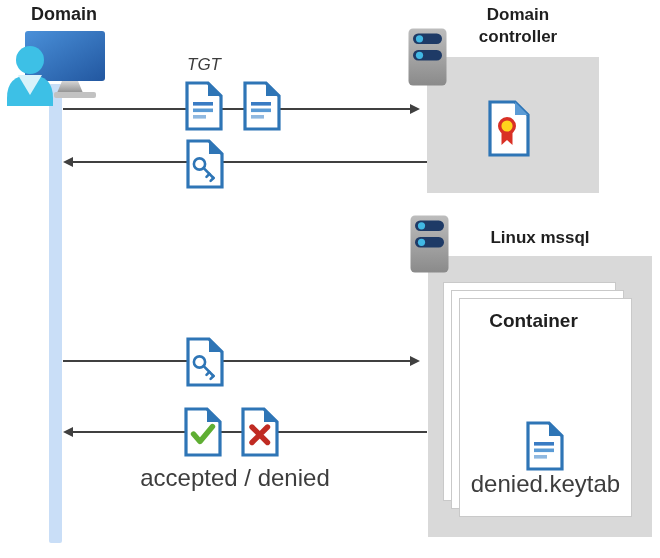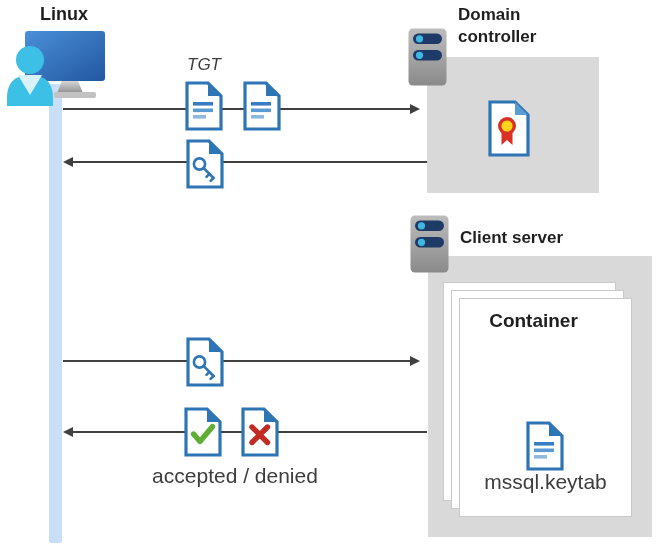--- a/index.html
+++ b/index.html
@@ -1,23 +1,23 @@
 <!DOCTYPE html>
 <html><head>
 <meta charset="utf-8">
 <style>
   html,body{margin:0;padding:0;background:#ffffff;}
   #canvas{
     position:relative;width:660px;height:558px;background:#ffffff;overflow:hidden;
     font-family:"Liberation Sans",sans-serif;color:#262626;
   }
   .abs{position:absolute;}
-  .title{font-weight:bold;font-size:17px;line-height:22px;color:#1f1f1f;}
+  .title{font-weight:bold;font-size:17px;line-height:22px;color:#1f1f1f;text-align:center;}
   .sublabel{font-size:17px;color:#3d3d3d;font-style:italic;}
-  .biglabel{font-size:21px;color:#3d3d3d;}
+  .biglabel{font-size:24px;color:#3d3d3d;}
   .center{text-align:center;}
   
   .zone{background:#d9d9d9;}
   
   .page{background:#ffffff;border:1.6px solid #c9c9c9;width:173px;height:219px;box-sizing:border-box;}
   
   .lifeline{background:#c9def7;border-radius:2px;}
   
   .aline{height:2px;background:#404040;}
   .ahead-r{width:0;height:0;border-top:5.5px solid transparent;border-bottom:5.5px solid transparent;border-left:10px solid #404040;}
@@ -39,21 +39,21 @@
 
   <div class="abs ahead-l" style="left:63px;top:156.5px;"></div>
   <div class="abs aline" style="left:72px;top:161px;width:355px;"></div>
 
   <div class="abs aline" style="left:63px;top:360px;width:347px;"></div>
   <div class="abs ahead-r" style="left:410px;top:355.5px;"></div>
 
   <div class="abs ahead-l" style="left:63px;top:426.5px;"></div>
   <div class="abs aline" style="left:72px;top:431px;width:355px;"></div>
 
-  <div class="abs title center" style="left:14px;top:3px;width:100px;font-size:18px;">Linux</div>
+  <div class="abs title center" style="left:14px;top:3px;width:100px;font-size:18px;">Domain</div>
   <div class="abs" style="left:5px;top:28px;">
     <svg width="102" height="78" viewBox="0 0 102 78">
       <defs>
         <linearGradient id="mon" x1="0" y1="0" x2="1" y2="1">
           <stop offset="0" stop-color="#4a90d9"></stop>
             <stop offset="1" stop-color="#2257a0"></stop>
         </linearGradient>
         <linearGradient id="stand" x1="0" y1="0" x2="0" y2="1">
           <stop offset="0" stop-color="#d6d6d6"></stop>
             <stop offset="1" stop-color="#8f8f8f"></stop>
@@ -118,21 +118,21 @@
   </div>
   <div class="abs" style="left:488px;top:100px;">
     <svg width="42" height="57" viewBox="0 0 42 57">
       <path d="M2 2 H27 L40 15 V55 H2 Z" fill="#ffffff" stroke="#2e75b6" stroke-width="3.2"></path>
       <path d="M27 2 V15 H40 Z" fill="#5b9bd5"></path>
       <path d="M13.5 30 V45 L19 40 L24.5 45 V30 Z" fill="#d93025"></path>
       <circle cx="19" cy="26" r="7.3" fill="#ffd41c" stroke="#d93025" stroke-width="3.4"></circle>
     </svg>
   </div>
 
-  <div class="abs title" style="left:460px;top:227px;width:160px;">Client server</div>
+  <div class="abs title" style="left:460px;top:227px;width:160px;">Linux mssql</div>
   <div class="abs" style="left:410px;top:215px;">
     <svg width="39" height="58" viewBox="0 0 39 58">
       <defs>
         <linearGradient id="srv2" x1="0" y1="0" x2="0" y2="1">
           <stop offset="0" stop-color="#bdbdbd"></stop>
             <stop offset="1" stop-color="#8a8a8a"></stop>
         </linearGradient>
       </defs>
       <rect x="0.5" y="0.5" width="38" height="57" rx="4.5" fill="url(#srv2)"></rect>
       <rect x="5" y="5.5" width="29" height="10.5" rx="5.2" fill="#1e3a66"></rect>
@@ -151,21 +151,21 @@
 
   <div class="abs" style="left:526px;top:421px;">
     <svg width="38" height="50" viewBox="0 0 38 50">
       <path d="M2 2 H23 L36 15 V48 H2 Z" fill="#ffffff" stroke="#2e75b6" stroke-width="3.2"></path>
       <path d="M23 2 V15 H36 Z" fill="#2e75b6"></path>
       <rect x="8" y="21" width="20" height="3.6" fill="#3a7cc4"></rect>
       <rect x="8" y="27.5" width="20" height="3.6" fill="#5b9bd5"></rect>
       <rect x="8" y="34" width="13" height="3.6" fill="#8fb8e0"></rect>
     </svg>
   </div>
-  <div class="abs biglabel center" style="left:459px;top:470px;width:173px;">mssql.keytab</div>
+  <div class="abs biglabel center" style="left:459px;top:470px;width:173px;">denied.keytab</div>
 
   <div class="abs" style="left:186px;top:337px;">
     <svg width="38" height="50" viewBox="0 0 38 50">
       <path d="M2 2 H23 L36 15 V48 H2 Z" fill="#ffffff" stroke="#2e75b6" stroke-width="3.2"></path>
       <path d="M23 2 V15 H36 Z" fill="#2e75b6"></path>
       <circle cx="13.5" cy="25" r="5.6" fill="none" stroke="#2e75b6" stroke-width="2.6"></circle>
       <path d="M17.7 29.2 L27.5 39" stroke="#2e75b6" stroke-width="2.6" stroke-linecap="round"></path>
       <path d="M23.4 34.9 L20.5 37.8 M27.5 39 L24.6 41.9" stroke="#2e75b6" stroke-width="2.6" stroke-linecap="round"></path>
     </svg>
   </div>

